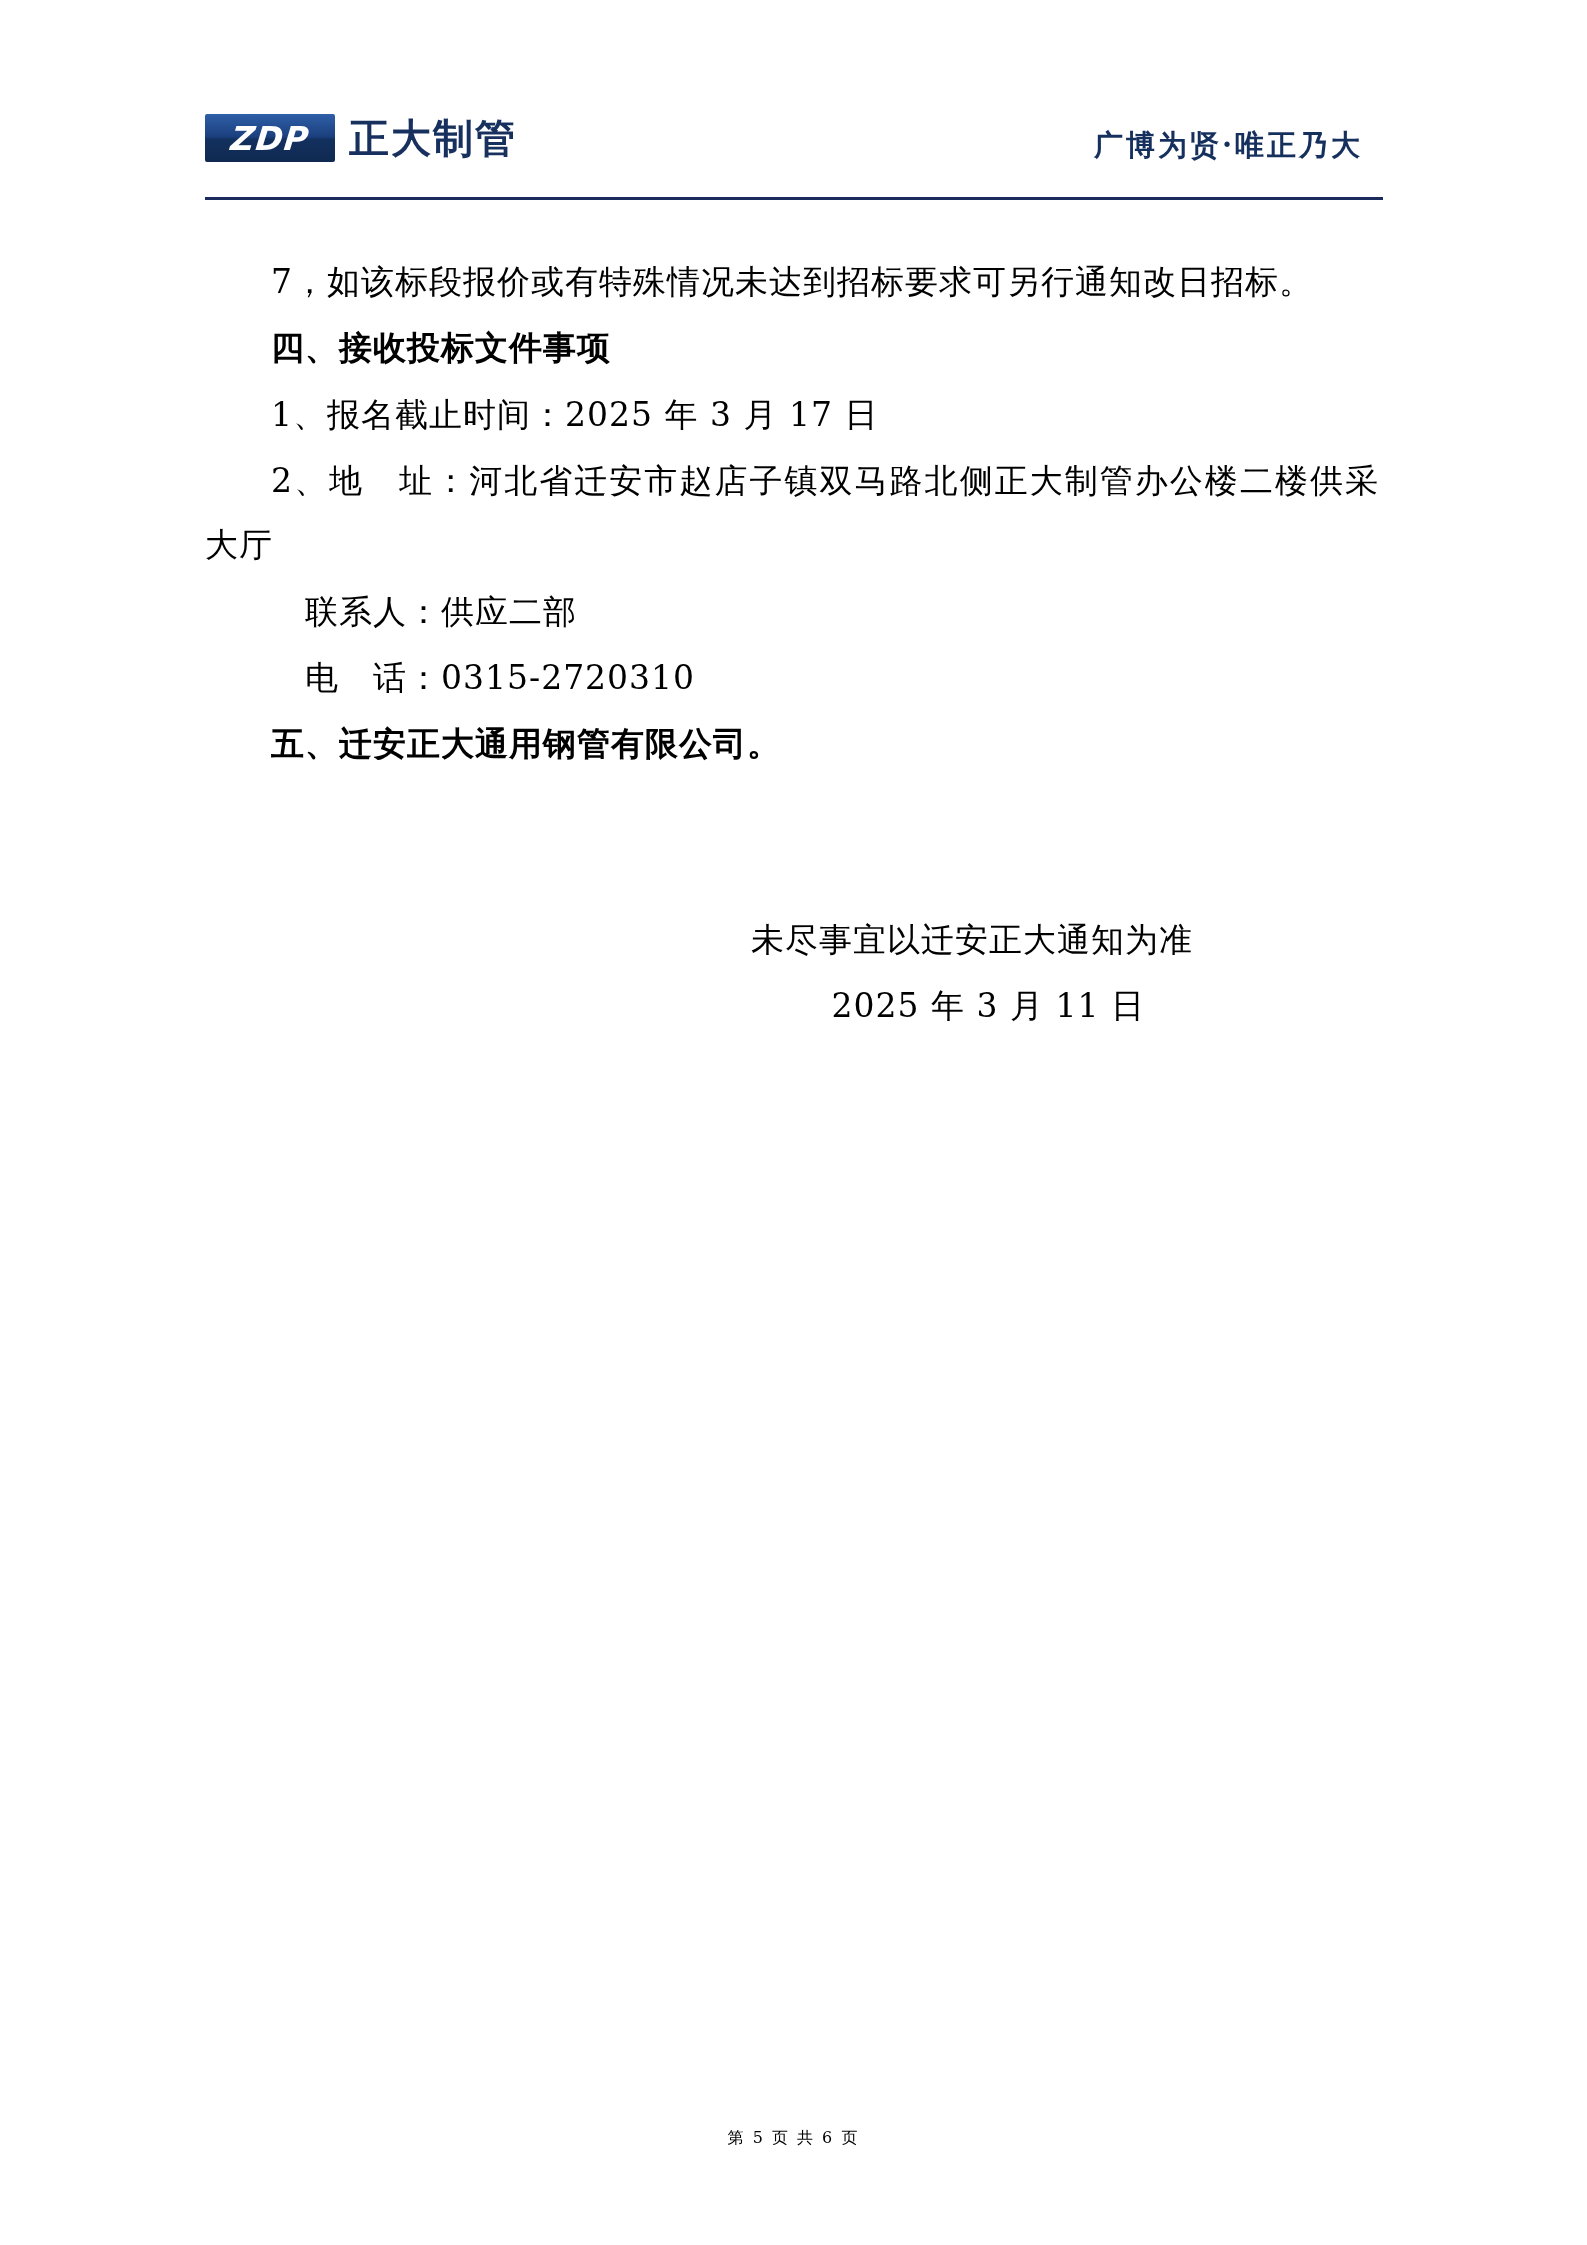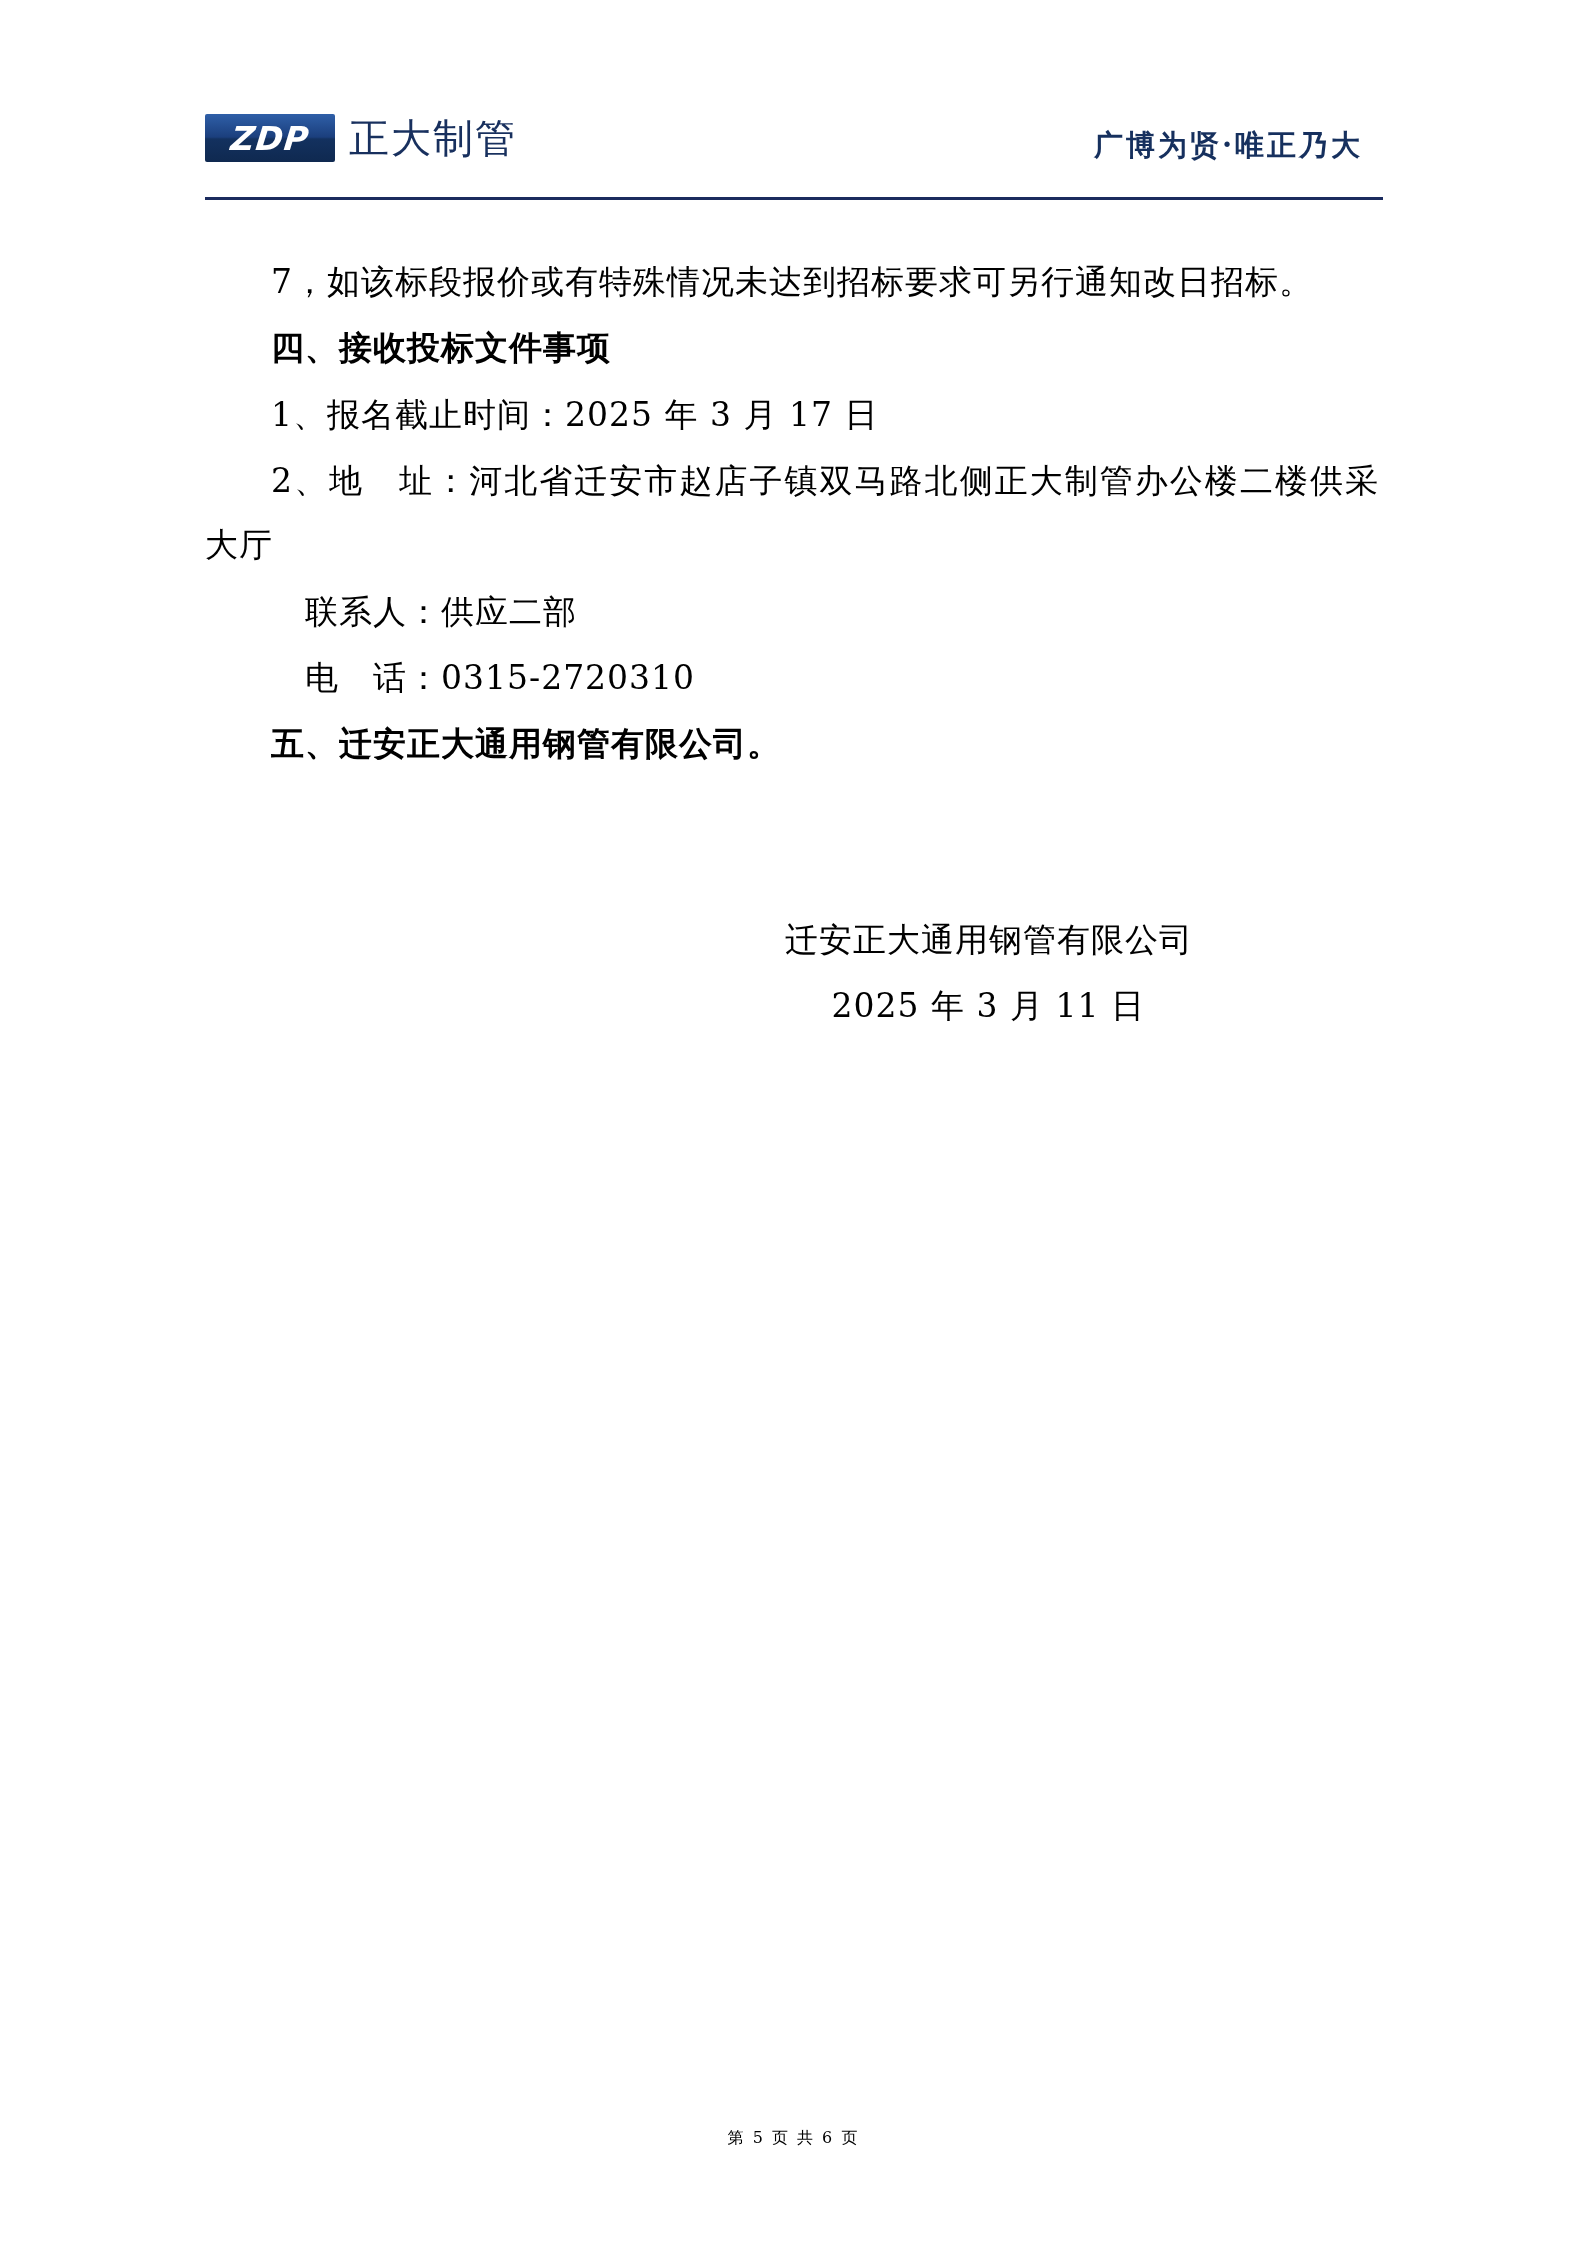--- a/index.html
+++ b/index.html
@@ -54,21 +54,21 @@
     color: #ffffff;
     font-family: "DejaVu Sans", "Liberation Sans", sans-serif;
     font-weight: bold;
     font-size: 33px;
     letter-spacing: 1px;
     font-style: italic;
     transform: skewX(-6deg);
   }
   .logo-text {
     font-family: "DejaVu Sans", "Liberation Sans", sans-serif;
-    font-weight: normal;
+    font-weight: bold;
     font-size: 40px;
     color: #18305e;
     letter-spacing: 2px;
     line-height: 1;
     text-align: center;
   }
   .slogan {
     position: absolute;
     right: 20px;
     top: 16px;
@@ -160,21 +160,21 @@
 
     <p class="p indent-2">联系人：供应二部</p>
 
     <p class="p indent-2">电　话：0315-2720310</p>
 
 
     <p class="p indent bold">五、迁安正大通用钢管有限公司。</p>
 
 
     <div class="sign">
-      <div class="line">迁安正大通用钢管有限公司</div>
+      <div class="line">未尽事宜以迁安正大通知为准</div>
       <div class="line date">2025 年 3 月 11 日</div>
     </div>
 
   </div>
 
   <div class="footer">第 5 页 共 6 页</div>
 
 </div>
 
 </body></html>

